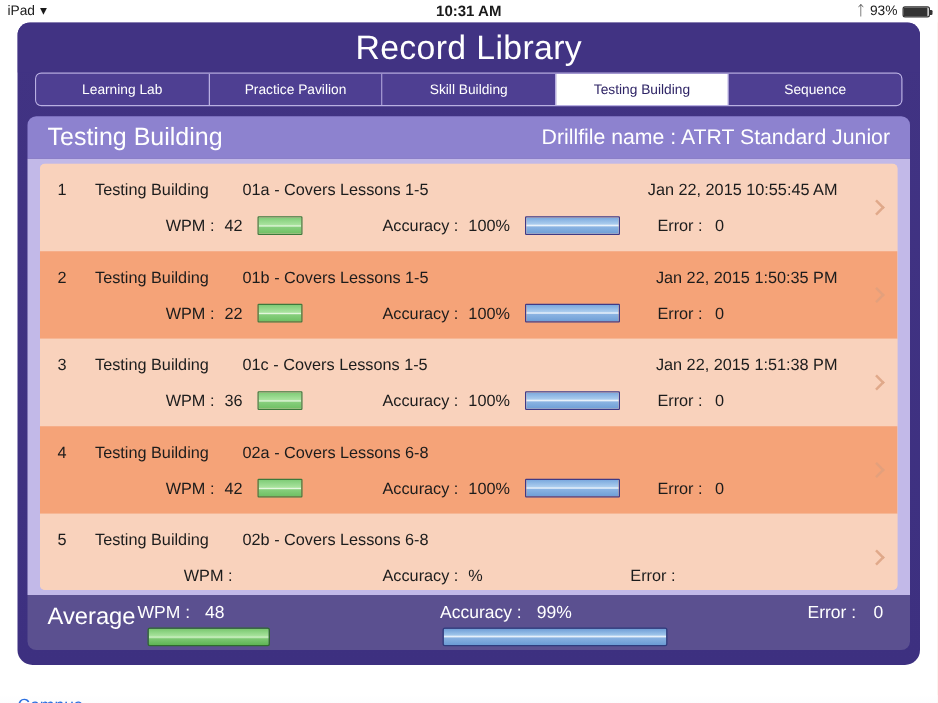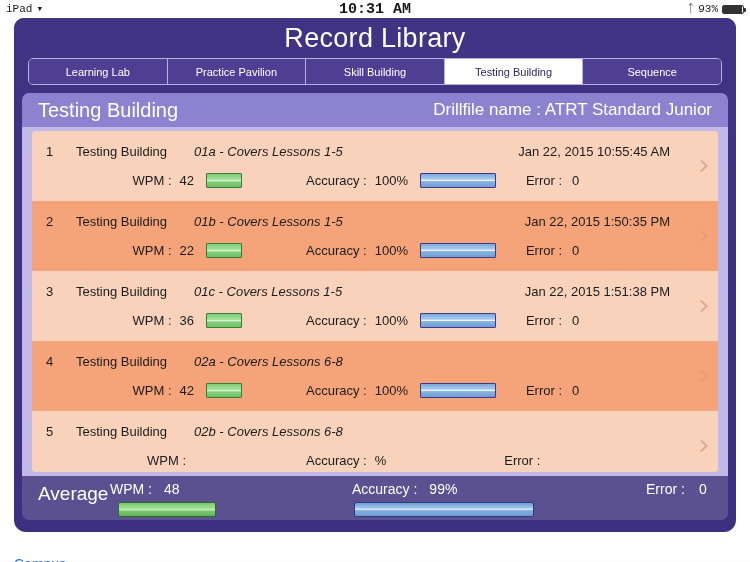--- a/index.html
+++ b/index.html
@@ -10,24 +10,24 @@
     overflow: hidden;
   }
 
   
   .statusbar {
     position: absolute; top: 0; left: 0;
     width: 750px; height: 18px;
     background: #ffffff;
     color: #1a1a1a;
     font-size: 11px;
-    display: flex; align-items: center; font-family: Liberation Mono, monospace;
+    display: flex; align-items: center;
   }
   .sb-left { position: absolute; left: 6px; display: flex; align-items: center; gap: 4px; }
-  .sb-center { position: absolute; left: 0; width: 750px; text-align: center; font-weight: bold; font-size: 15px; }
+  .sb-center { position: absolute; left: 0; width: 750px; text-align: center; font-weight: bold; font-size: 12px; }
   .sb-right { position: absolute; right: 6px; display: flex; align-items: center; gap: 4px; }
   .wifi-glyph { font-size: 11px; line-height: 1; }
   .bt-glyph { font-size: 11px; line-height: 1; }
   .batt {
     width: 22px; height: 9px;
     border: 1px solid #333; border-radius: 2px;
     position: relative;
     display: inline-block;
   }
   .batt::after {
@@ -117,21 +117,21 @@
   }
   .row.odd { background: #f9d2bc; }
   .row.even { background: #f5a378; }
   .row.last { height: 69px; }
 
   .row .line1 { display: flex; align-items: center; height: 20px; }
   .row .line2 { display: flex; align-items: center; height: 22px; margin-top: 8px; }
 
   .c-idx  { width: 30px; font-size: 13px; color: #1c1c1c; text-align: left; }
   .c-name { width: 118px; font-size: 13px; color: #1c1c1c; }
-  .c-drill{ font-size: 13px; color: #1c1c1c; font-style: italic; }
+  .c-drill{ font-size: 13px; color: #1c1c1c; }
   .c-date { margin-left: auto; font-size: 13px; color: #1c1c1c; padding-right: 34px; white-space: nowrap; }
 
   .wpm-block  { width: 148px; display: flex; align-items: center; justify-content: flex-end; }
   .wpm-label  { font-size: 13px; color: #1c1c1c; }
   .acc-block  { display: flex; align-items: center; margin-left: 64px; }
   .acc-label  { font-size: 13px; color: #1c1c1c; }
   .err-block  { display: flex; align-items: center; margin-left: 30px; }
   .err-label  { font-size: 13px; color: #1c1c1c; }
   .err-value  { font-size: 13px; color: #1c1c1c; margin-left: 10px; }
 

